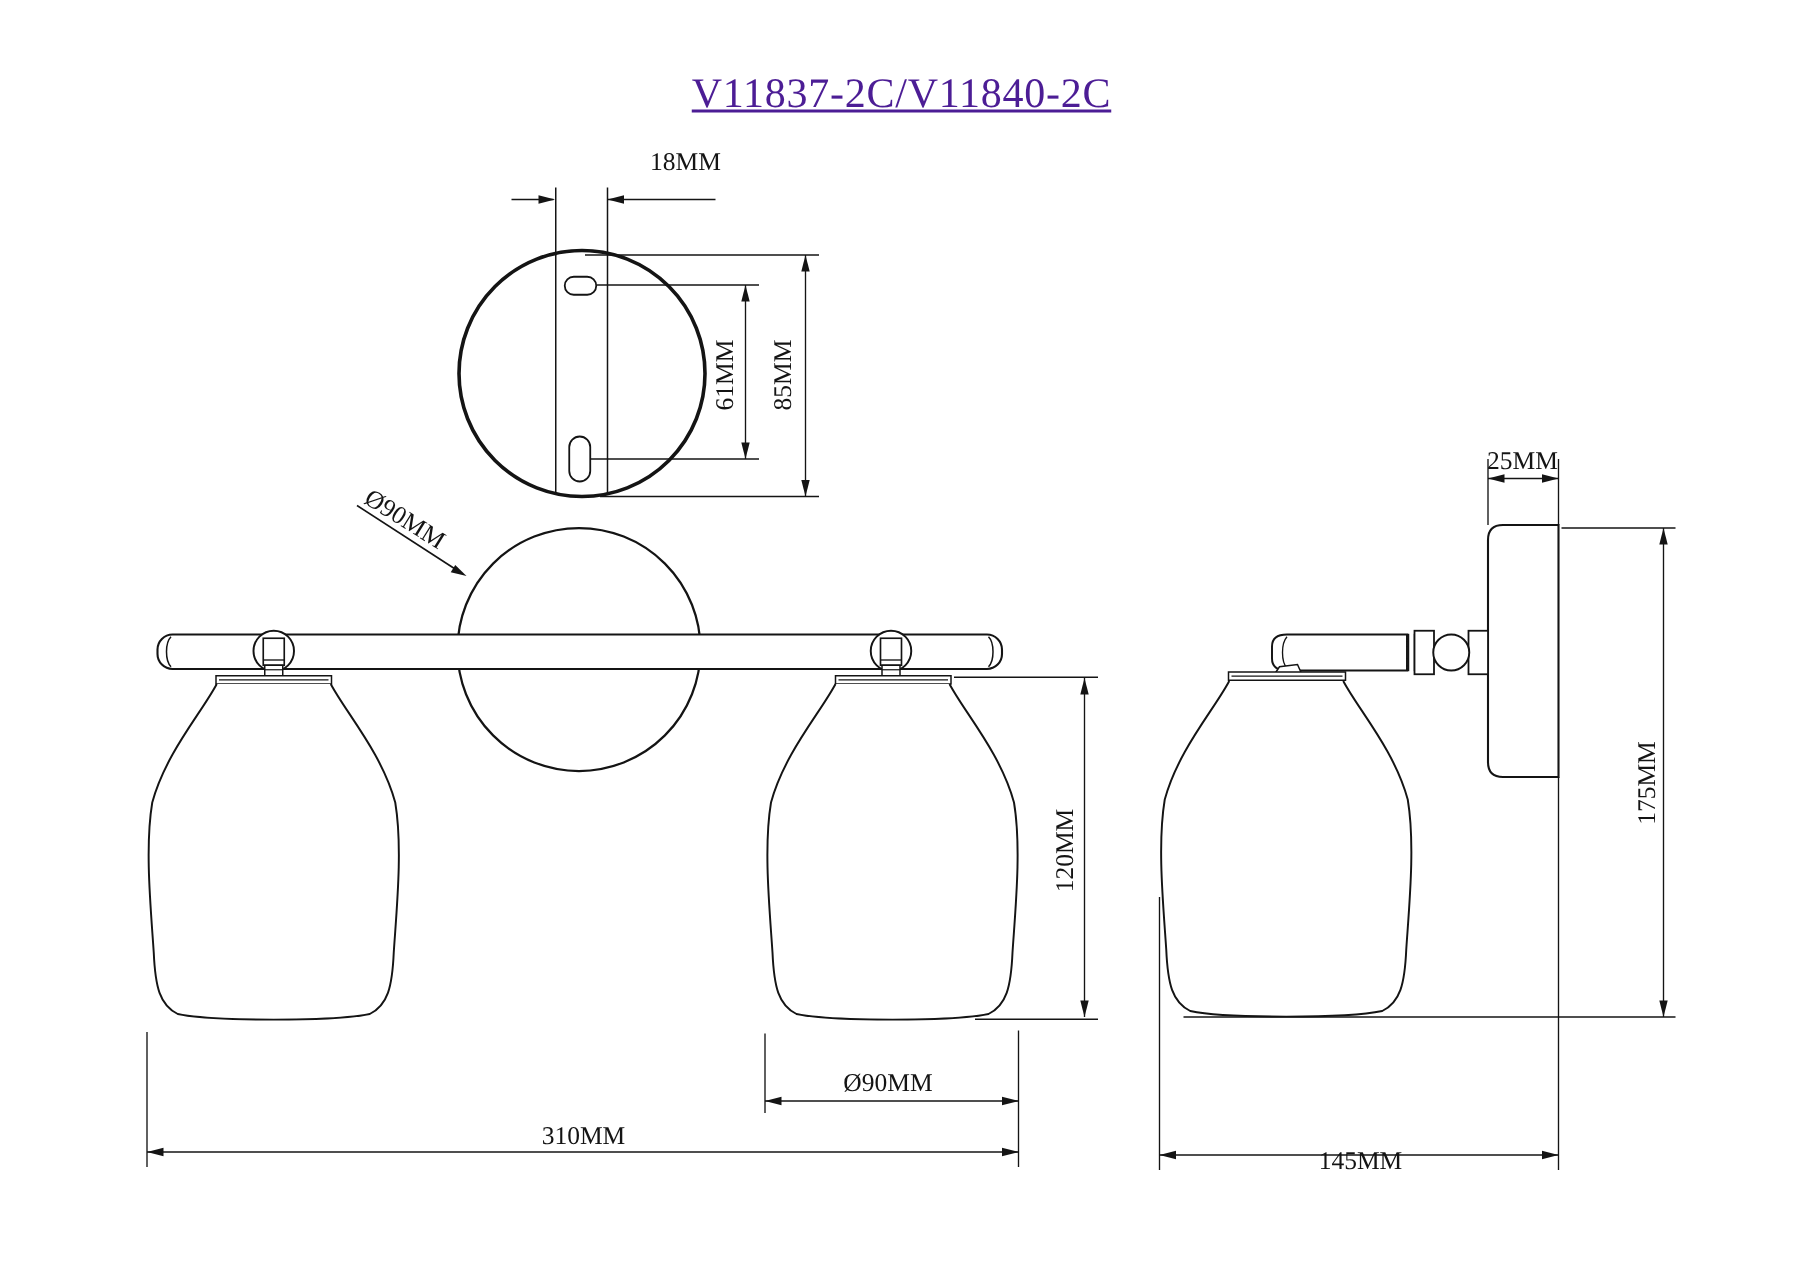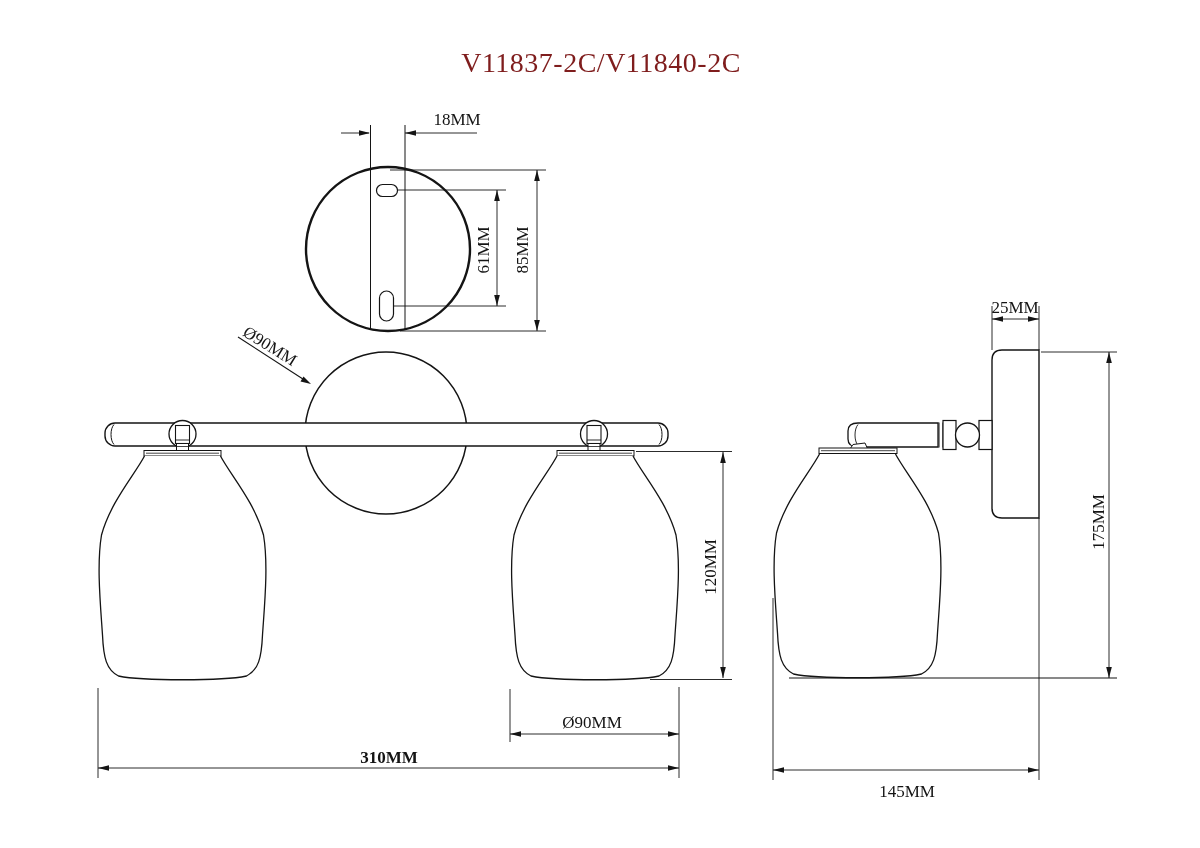--- a/index.html
+++ b/index.html
@@ -3,22 +3,22 @@
 <meta charset="utf-8">
 <style>
   html,body{margin:0;padding:0;background:#fff;}
   .canvas{position:relative;width:1200px;height:848px;background:#ffffff;overflow:hidden;
           font-family:"Liberation Serif",serif;}
   .canvas svg{position:absolute;left:0;top:0;}
   .dim-label{position:absolute;font-size:17px;color:#141414;white-space:nowrap;
              transform:translate(-50%,-50%);letter-spacing:0px;line-height:1;}
   .rot90{transform:translate(-50%,-50%) rotate(-90deg);}
   .diag{transform:translate(-50%,-50%) rotate(32deg);}
-  .title{position:absolute;font-size:28px;color:#7f1d1d;white-space:nowrap;
-         transform:translate(-50%,-50%);letter-spacing:.5px;}
+  .title{position:absolute;font-size:28px;color:#4c1d95;white-space:nowrap;
+         transform:translate(-50%,-50%);letter-spacing:.5px;text-decoration:underline;}
 </style>
 </head>
 <body>
 
 <div class="canvas">
 
 <svg width="1200" height="848" viewBox="0 0 1200 848">
   <g stroke="#141414" fill="none" stroke-linecap="butt">
 
     <g>
@@ -160,26 +160,26 @@
         <line x1="773" y1="770" x2="1039" y2="770"></line>
         <polygon points="773,770 784,767.2 784,772.8" fill="#141414" stroke="none"></polygon>
         <polygon points="1039,770 1028,767.2 1028,772.8" fill="#141414" stroke="none"></polygon>
       </g>
     </g>
   </g>
 </svg>
 
 <div class="title" style="left:601px;top:63px;">V11837-2C/V11840-2C</div>
 
-<div class="dim-label" style="left:457px;top:119px;">18MM</div>
+<div class="dim-label" style="left:457px;top:108px;">18MM</div>
 <div class="dim-label rot90" style="left:483px;top:250px;">61MM</div>
 <div class="dim-label rot90" style="left:522px;top:250px;">85MM</div>
 
 <div class="dim-label diag" style="left:270px;top:346px;">Ø90MM</div>
 <div class="dim-label rot90" style="left:710px;top:567px;">120MM</div>
 <div class="dim-label" style="left:592px;top:722px;">Ø90MM</div>
-<div class="dim-label" style="left:389px;top:757px;font-weight:bold;">310MM</div>
+<div class="dim-label" style="left:389px;top:757px;">310MM</div>
 
 <div class="dim-label" style="left:1015px;top:307px;font-family:Liberation Serif, serif;">25MM</div>
 <div class="dim-label rot90" style="left:1098px;top:522px;">175MM</div>
-<div class="dim-label" style="left:907px;top:791px;">145MM</div>
+<div class="dim-label" style="left:907px;top:774px;">145MM</div>
 
 </div>
 
 </body></html>

